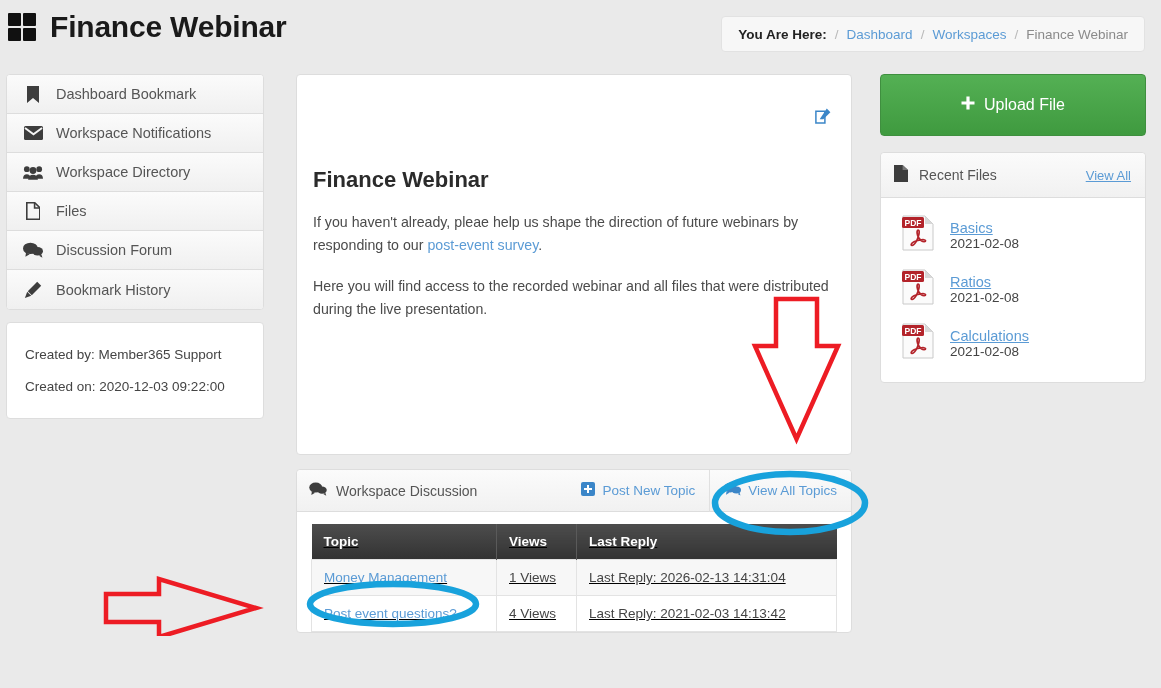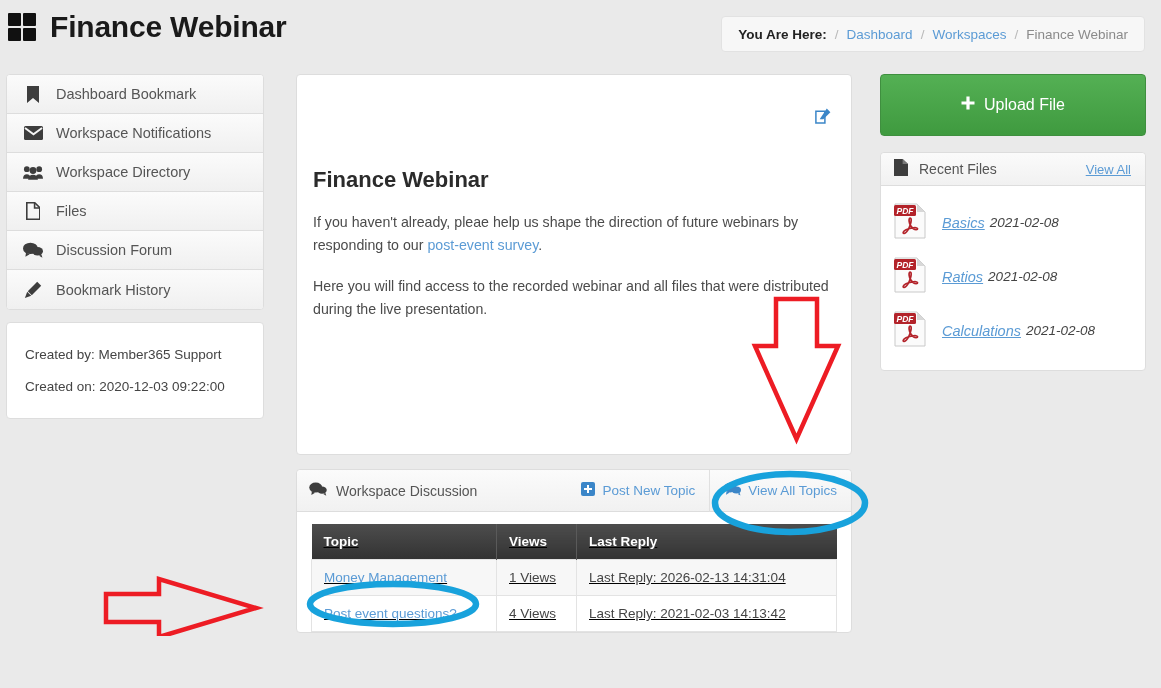--- a/index.html
+++ b/index.html
@@ -85,29 +85,29 @@
   
   .right { position: absolute; left: 880px; top: 74px; width: 266px; }
   .upload-btn {
     height: 62px; width: 100%; border: 1px solid #3f8f3f; border-radius: 4px;
     background: linear-gradient(to bottom, #54b054, #3f9a3f);
     color: #fff; font-size: 16px; display: flex; align-items: center; justify-content: center; gap: 9px;
     cursor: pointer;
   }
   .files-card { margin-top: 16px; }
   .files-head {
-    height: 33px; display: flex; align-items: center; padding: 0 14px 0 13px;
+    height: 45px; display: flex; align-items: center; padding: 0 14px 0 13px;
     background: linear-gradient(to bottom, #fbfbfb, #f1f1f1);
     border-bottom: 1px solid #ddd; border-radius: 4px 4px 0 0;
     font-size: 14px; color: #555; gap: 11px;
   }
   .files-head .view-all { margin-left: auto; color: #5b9bd5; font-size: 13px; }
   .files-body { padding: 10px 0 12px 0; }
-  .file-row { display: flex; align-items: center; gap: 13px; padding: 4px 0 4px 10px; font-style: italic; }
-  .file-txt { display: flex; flex-direction: row; gap: 5px; }
+  .file-row { display: flex; align-items: center; gap: 13px; padding: 4px 0 4px 18px; }
+  .file-txt { display: flex; flex-direction: column; gap: 0; }
   .file-name { color: #5b9bd5; font-size: 14.5px; }
   .file-date { color: #444; font-size: 13.5px; }
 
   
   .anno { position: absolute; pointer-events: none; }
 </style>
 </head>
 <body>
 
 <div id="app">

